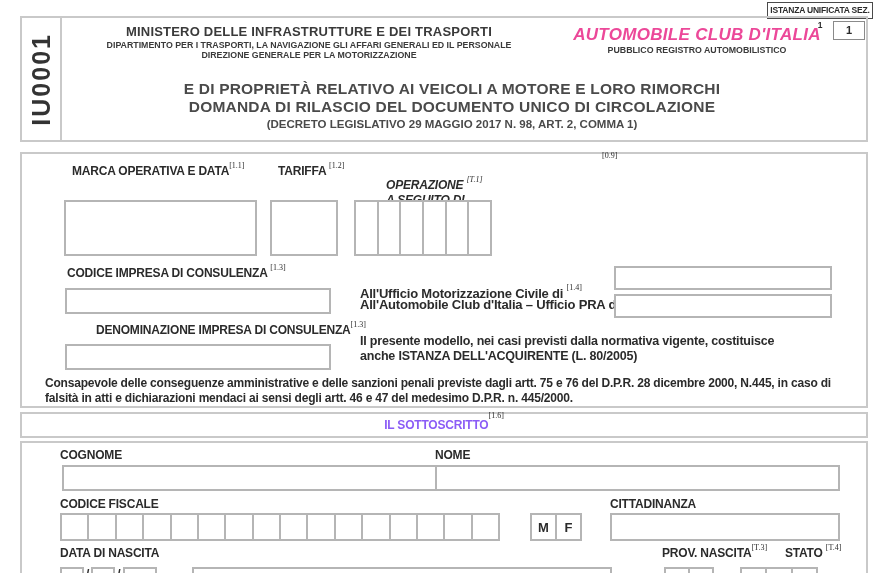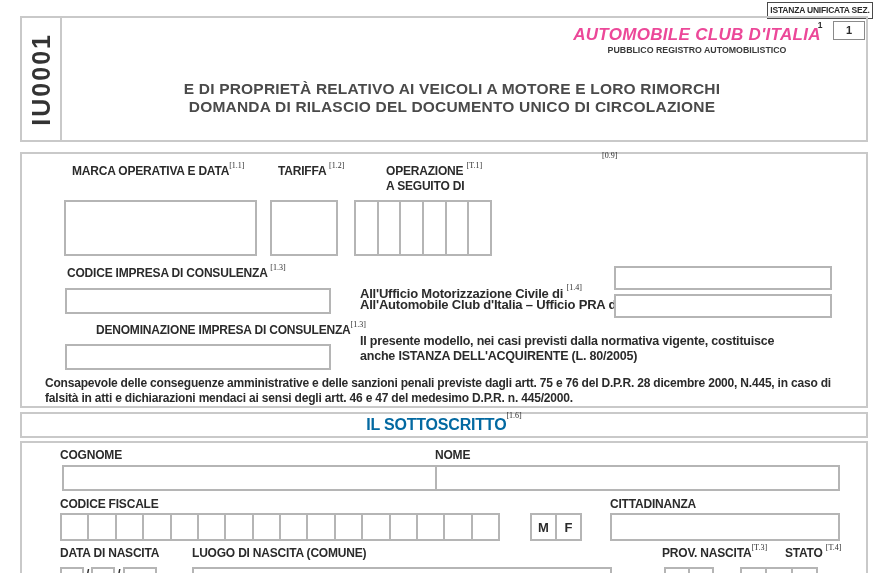--- a/index.html
+++ b/index.html
@@ -33,39 +33,39 @@
   
   .section1{left:20px;top:152px;width:848px;height:256px;border:2px solid #c9c9c9;box-sizing:border-box;}
   .lbl{font-size:12px;letter-spacing:-0.2px;white-space:nowrap;}
   .box{border:2px solid #b5b5b5;box-sizing:border-box;background:#fff;}
   .cells{display:flex;}
   .cells .cell{flex:1;border:2px solid #b5b5b5;border-left:1px solid #b5b5b5;border-right:1px solid #b5b5b5;box-sizing:border-box;background:#fff;}
   .cells .cell:first-child{border-left:2px solid #b5b5b5;}
   .cells .cell:last-child{border-right:2px solid #b5b5b5;}
   .l-marca{left:50px;top:10px;}
   .l-tariffa{left:256px;top:10px;}
-  .l-operazione{left:364px;top:10px;line-height:1.25;white-space:nowrap;}
+  .l-operazione{left:364px;top:24px;line-height:1.25;white-space:nowrap;font-style:italic;}
   .b-marca{left:42px;top:46px;width:193px;height:56px;}
   .b-tariffa{left:248px;top:46px;width:68px;height:56px;}
   .c-operazione{left:332px;top:46px;width:138px;height:56px;}
   .l-codimpresa{left:45px;top:112px;}
   .b-codimpresa{left:43px;top:134px;width:266px;height:26px;}
   .l-denimpresa{left:45px;top:169px;margin-left:29px;}
   .b-denimpresa{left:43px;top:190px;width:266px;height:26px;}
   .l-motorizz{left:338px;top:116px;font-size:13px;margin-top:16px;}
   .b-motorizz{left:592px;top:112px;width:218px;height:24px;}
   .l-pra{left:338px;top:143px;font-size:13px;}
   .sup-pra{position:absolute;left:580px;top:136px;}
   .b-pra{left:592px;top:140px;width:218px;height:24px;}
   .p-modello{left:338px;top:180px;width:430px;font-size:12.5px;line-height:1.2;letter-spacing:-0.2px;}
   .p-consapevole{left:23px;top:222px;width:802px;font-size:12px;line-height:1.25;letter-spacing:-0.2px;}
   
   .banner{left:20px;top:412px;width:848px;height:26px;border:2px solid #c9c9c9;box-sizing:border-box;
     text-align:center;}
-  .banner-title{font-size:16px;letter-spacing:-0.2px;line-height:22px;color:#0369a1;}
+  .banner-title{font-size:12px;letter-spacing:-0.2px;line-height:22px;color:#8b5cf6;}
   
   .section2{left:20px;top:441px;width:848px;height:132px;border:2px solid #c9c9c9;border-bottom:none;box-sizing:border-box;overflow:hidden;}
   .l-cognome{left:38px;top:5px;}
   .l-nome{left:413px;top:5px;}
   .b-cognome{left:40px;top:22px;width:387px;height:26px;}
   .b-nome{left:413px;top:22px;width:405px;height:26px;}
   .l-cf{left:38px;top:54px;}
   .c-cf{left:38px;top:70px;width:440px;height:28px;}
   .l-sesso{left:512px;top:44px;margin-top:40px;}
   .c-sesso{left:508px;top:70px;width:52px;height:28px;}
@@ -87,28 +87,34 @@
 </head>
 <body>
 
 <div class="abs tag-box">ISTANZA UNIFICATA SEZ. 1</div>
 
 <div class="abs strip">
   <div class="strip-text">IU0001</div>
 </div>
 
 <div class="abs header-box">
+  <div class="ministry">
+    <div class="ministry-title">MINISTERO DELLE INFRASTRUTTURE E DEI TRASPORTI</div>
+    <div class="ministry-sub">DIPARTIMENTO PER I TRASPORTI, LA NAVIGAZIONE GLI AFFARI GENERALI ED IL PERSONALE</div>
+    <div class="ministry-sub">DIREZIONE GENERALE PER LA MOTORIZZAZIONE</div>
+  </div>
   <div class="aci">
     <div class="aci-title">AUTOMOBILE CLUB D'ITALIA</div>
     <div class="aci-sub">PUBBLICO REGISTRO AUTOMOBILISTICO</div>
   </div>
   <div class="pageno-box">1</div>
   <div class="form-title">
     <div class="form-title-main">E DI PROPRIETÀ RELATIVO AI VEICOLI A MOTORE E LORO RIMORCHI</div>
     <div class="form-title-main">DOMANDA DI RILASCIO DEL DOCUMENTO UNICO DI CIRCOLAZIONE</div>
+    <div class="form-title-law">(DECRETO LEGISLATIVO 29 MAGGIO 2017 N. 98, ART. 2, COMMA 1)</div>
   </div>
 </div>
 
 <div class="abs section1">
   <div class="abs lbl l-marca"><span>MARCA OPERATIVA E DATA</span><sup class="ref">[1.1]</sup></div>
   <div class="abs lbl l-tariffa"><span>TARIFFA</span> <sup class="ref">[1.2]</sup></div>
   <div class="abs lbl l-operazione">
     <span>OPERAZIONE</span> <sup class="ref">[T.1]</sup><br>
     <span>A SEGUITO DI</span>
   </div>
@@ -171,21 +177,20 @@
   <div class="abs lbl l-sesso">SESSO</div>
   <div class="abs cells c-sesso">
     <div class="cell">M</div>
     <div class="cell">F</div>
   </div>
 
   <div class="abs lbl l-cittadinanza">CITTADINANZA</div>
   <div class="abs box b-cittadinanza"></div>
 
   <div class="abs lbl l-datanascita">DATA DI NASCITA</div>
-  <div class="abs lbl l-luogonascita">LUOGO DI NASCITA (COMUNE)</div>
   <div class="abs lbl l-provnascita"><span>PROV. NASCITA</span><sup class="ref">[T.3]</sup></div>
   <div class="abs lbl l-stato"><span>STATO</span> <sup class="ref">[T.4]</sup></div>
 
   <div class="abs date-row">
     <div class="date-cell dc-sm"></div>
     <span>/</span>
     <div class="date-cell dc-sm"></div>
     <span>/</span>
     <div class="date-cell dc-lg"></div>
   </div>

